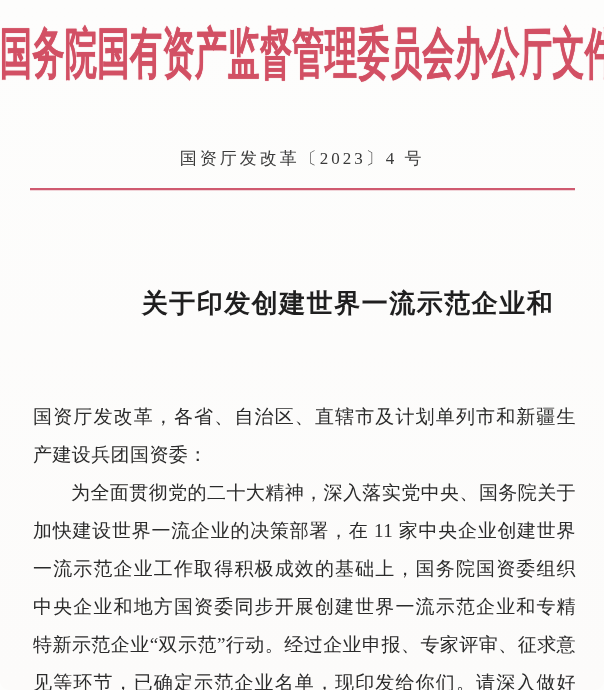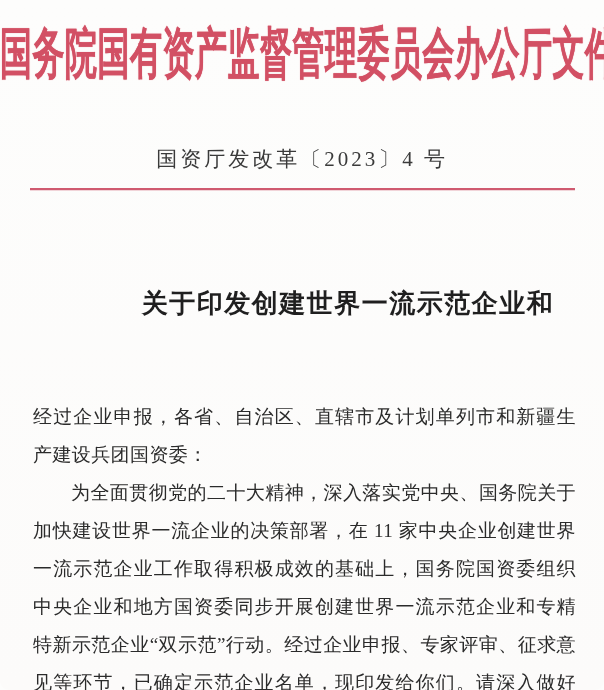--- a/index.html
+++ b/index.html
@@ -41,21 +41,21 @@
     color: #d25064;
     text-shadow: 0 0 0.6px #d25064;
   }
   
   .doc-number {
     position: absolute;
     top: 146px;
     left: 0;
     width: 100%;
     text-align: center;
-    font-size: 21px;
+    font-size: 17px;
     line-height: 26px;
     letter-spacing: 3px;
     color: #3a3a3a;
   }
   
   .red-rule {
     position: absolute;
     top: 188px;
     left: 30px;
     width: 545px;
@@ -109,17 +109,17 @@
 
   <div class="doc-number">国资厅发改革〔2023〕4 号</div>
 
   <div class="red-rule"></div>
 
   <div class="doc-title">
     <div>关于印发创建世界一流示范企业和</div>
   </div>
 
   <div class="body-text">
-    <p>经过企业申报，各省、自治区、直辖市及计划单列市和新疆生产建设兵团国资委：</p>
+    <p>国资厅发改革，各省、自治区、直辖市及计划单列市和新疆生产建设兵团国资委：</p>
     <p class="indent">为全面贯彻党的二十大精神，深入落实党中央、国务院关于加快建设世界一流企业的决策部署，在 11 家中央企业创建世界一流示范企业工作取得积极成效的基础上，国务院国资委组织中央企业和地方国资委同步开展创建世界一流示范企业和专精特新示范企业“双示范”行动。经过企业申报、专家评审、征求意见等环节，已确定示范企业名单，现印发给你们。请深入做好创建工作，聚焦</p>
   </div>
 
 </div>
 
 </body></html>

